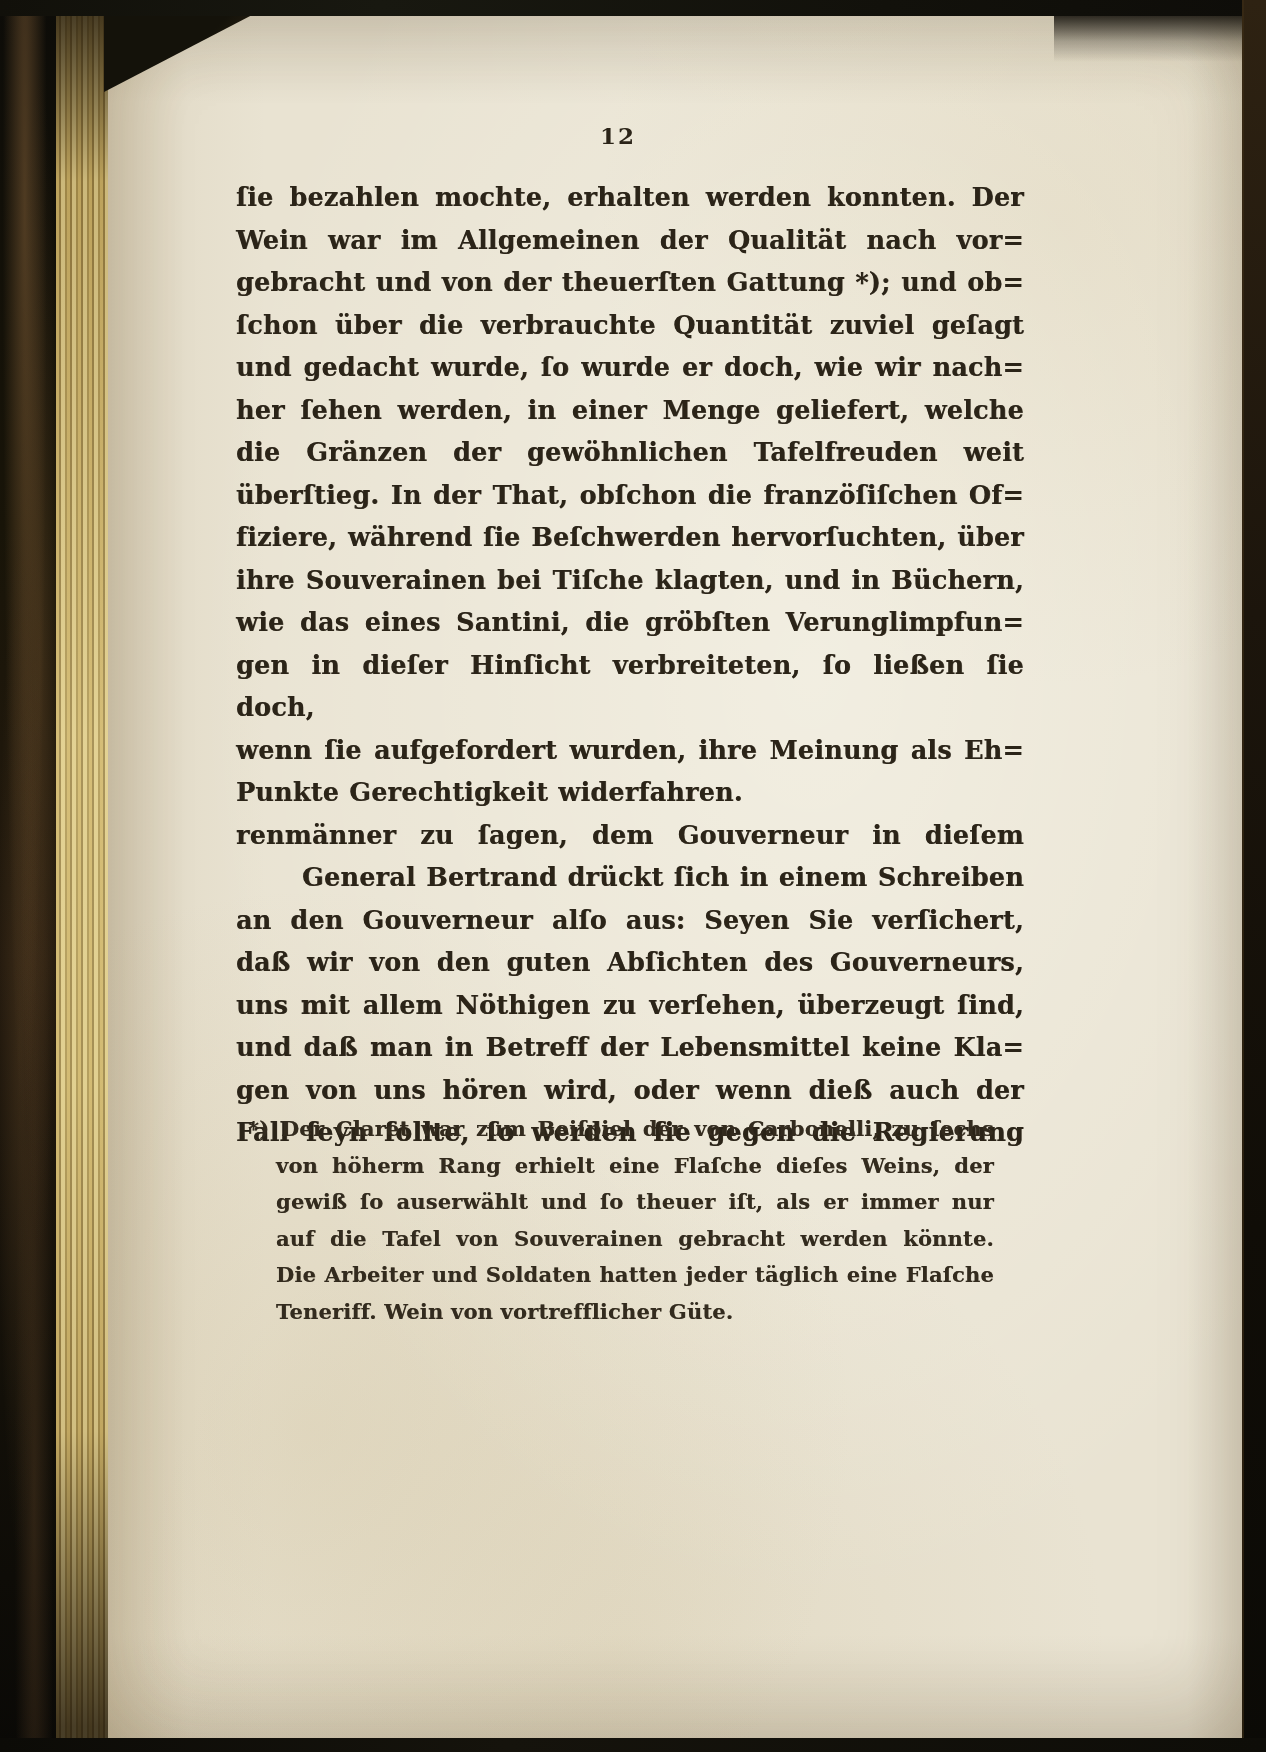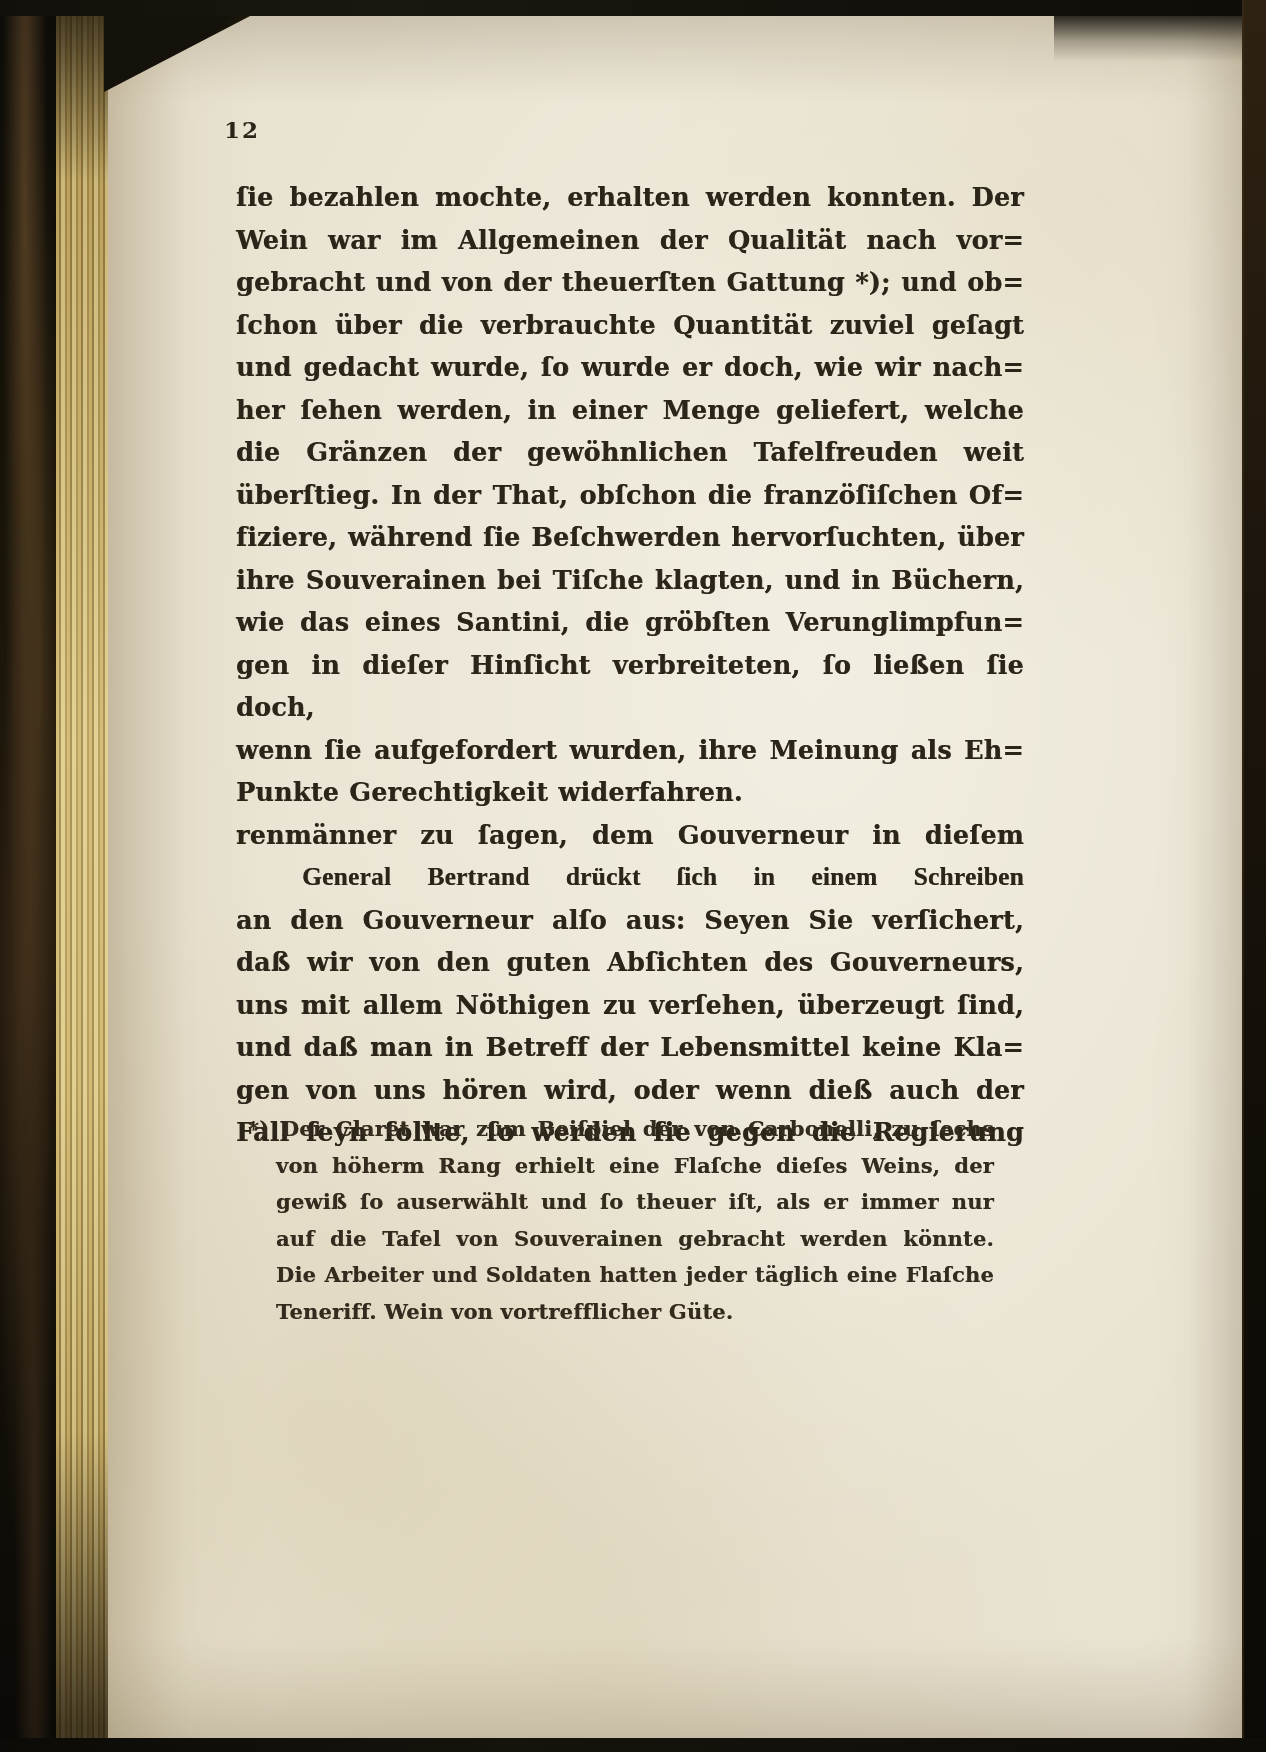--- a/index.html
+++ b/index.html
@@ -100,23 +100,23 @@
   .edge-bottom {
     position: absolute;
     left: 0; bottom: 0;
     width: 100%; height: 14px;
     background: linear-gradient(to right, #0c0b07, #15130c 40%, #0e0d08);
   }
 
   
   .pagenum {
     position: absolute;
-    left: 116px; top: 100px;
+    left: 116px; top: 106px;
     width: 788px;
-    text-align: left;
+    text-align: center;
     font: 700 23px/28px "DejaVu Serif", serif;
     letter-spacing: 2px;
     color: #2b2418;
   }
 
   .maintext {
     position: absolute;
     left: 128px; top: 160px;
     width: 788px;
   }
@@ -124,21 +124,21 @@
     font: 700 25.5px/42.5px "DejaVu Serif", serif;
     color: #2b2418;
     letter-spacing: 0.2px;
     word-spacing: 1px;
     text-align: justify;
     text-align-last: justify;
     text-shadow: 0.4px 0 0.3px rgba(43,36,24,0.65);
     white-space: normal;
   }
   .line.end { text-align-last: left; }
-  .line.indent { text-indent: 66px; font-family: Liberation Serif, serif; }
+  .line.indent { text-indent: 66px; }
 
   .footnote {
     position: absolute;
     left: 140px; top: 1095px;
     width: 746px;
   }
   .fline {
     font: 700 21px/36.5px "DejaVu Serif", serif;
     color: #332b1e;
     letter-spacing: 0.2px;

